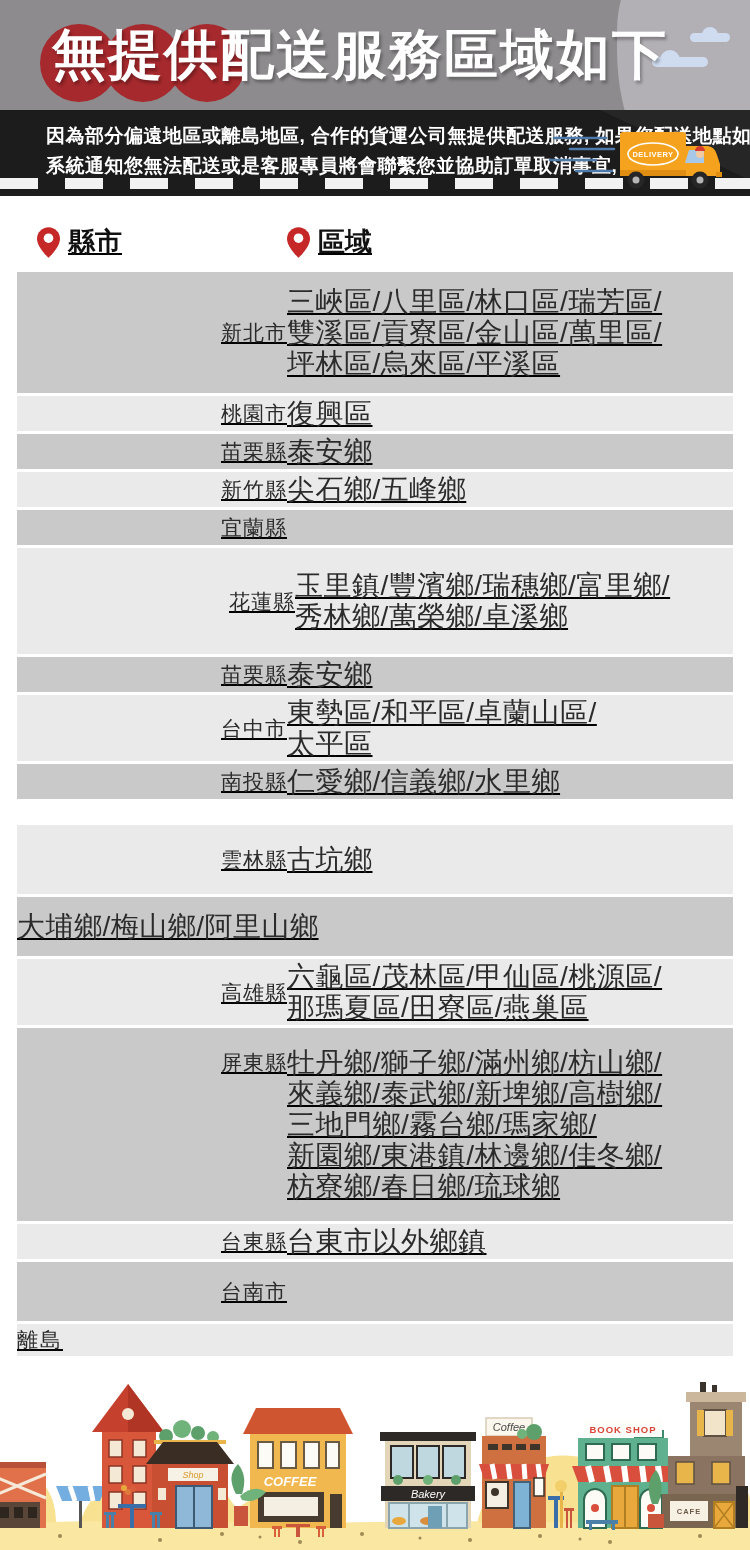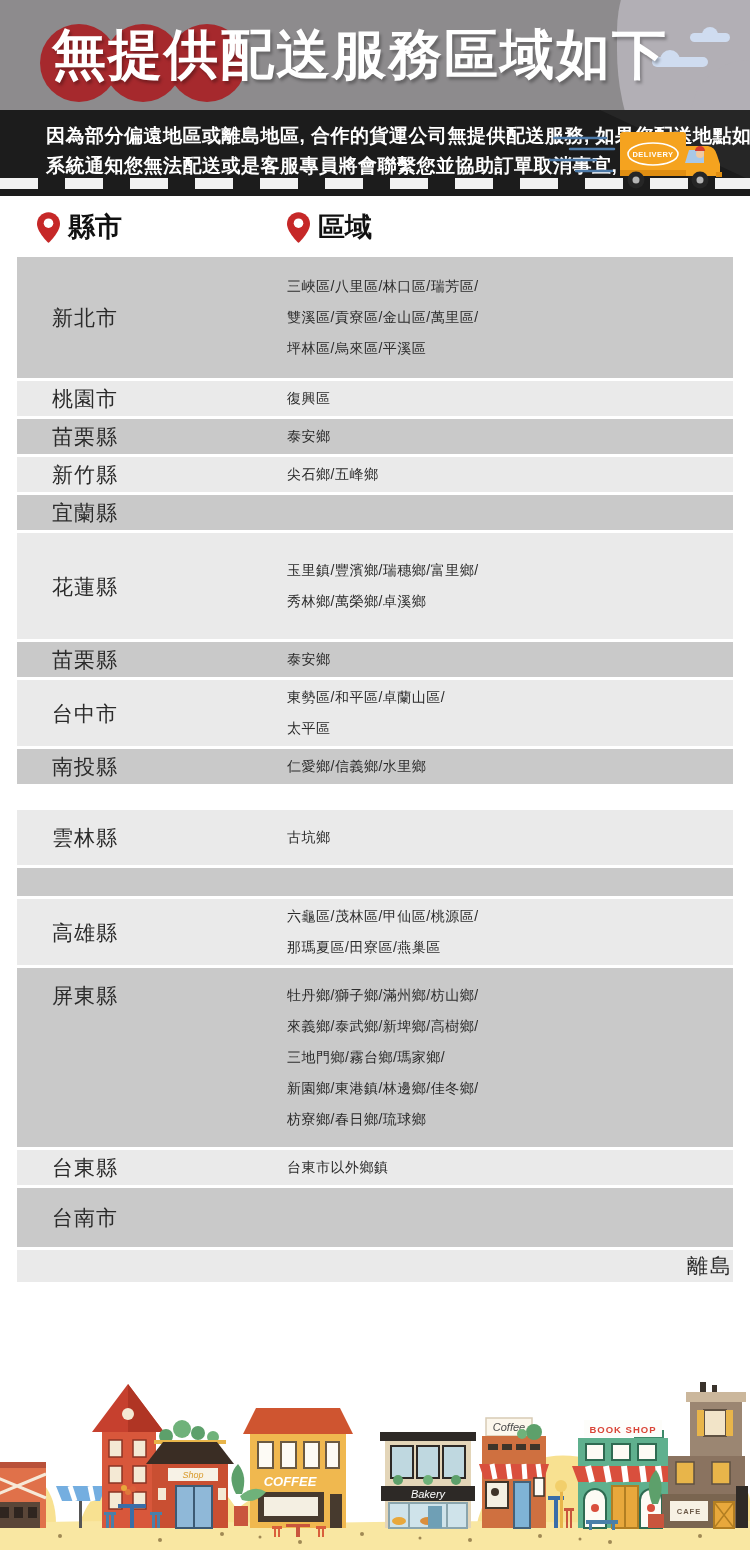--- a/index.html
+++ b/index.html
@@ -27,34 +27,34 @@
   .notice{height:86px;background:#1c1c1c;position:relative;color:#fff;
           padding:11px 0 0 46px;box-sizing:border-box;flex:0 0 auto;overflow:hidden;}
   .notice .corner{position:absolute;right:0;top:0;width:0;height:0;
           border-style:solid;border-width:0 150px 70px 0;border-color:transparent #262626 transparent transparent;}
   .notice p{position:relative;margin:0;font-size:19px;font-weight:bold;line-height:30px;
             letter-spacing:.5px;white-space:nowrap;}
   .dashes{position:absolute;left:0;right:0;bottom:7px;height:11px;
           background:repeating-linear-gradient(90deg,#f2f2f2 0 38px,transparent 38px 65px);}
   .truck-wrap{position:absolute;right:12px;bottom:2px;width:190px;height:66px;}
   
-  .table{width:716px;margin:9px auto 0;flex:0 0 auto;}
+  .table{width:716px;margin:24px auto 0;flex:0 0 auto;text-decoration:underline;}
   .thead{display:flex;align-items:center;height:44px;margin-bottom:8px;}
   .th{display:flex;align-items:center;gap:8px;font-size:27px;font-weight:bold;color:#111;}
   .th.first{width:270px;padding-left:20px;box-sizing:border-box;}
   .pin{width:23px;height:31px;flex:0 0 auto;}
   .row{display:flex;align-items:center;margin-bottom:3px;font-size:21px;color:#2b2b2b;}
   .row.dark{background:#c9c9c9}
   .row.light{background:#eaeaea}
-  .county{width:270px;padding-left:35px;box-sizing:border-box;flex:0 0 auto;line-height:31px;letter-spacing:1px;}
-  .region{flex:1;white-space:pre;line-height:31px;letter-spacing:.5px;font-size:14px;}
-  .pxs{padding:2px 0}.ps{padding:12px 0}.pm{padding:14px 0}.pl{padding:22px 0}
+  .county{width:270px;padding-left:35px;box-sizing:border-box;flex:0 0 auto;line-height:31px;letter-spacing:1px;text-align:right;}
+  .region{flex:1;white-space:pre;line-height:31px;letter-spacing:.5px;font-size:28px;}
+  .pxs{padding:2px 0}.ps{padding:19px 0}.pm{padding:14px 0}.pl{padding:22px 8px}
   .row.top{align-items:flex-start}
   .gap{height:23px;background:#fff;}
-  .island-row{justify-content:flex-end;text-align:center;}
+  .island-row{justify-content:flex-start;text-align:center;}
   .island-cell{font-size:21px;letter-spacing:2px;}
   
   .footer-art{position:absolute;left:0;bottom:0;width:750px;height:176px;display:block;}
   svg text{font-family:"Liberation Sans","DejaVu Sans",sans-serif;}
 </style>
 </head>
 <body>
 
 <div class="page">
 
@@ -161,20 +161,21 @@
       <div class="region">仁愛鄉/信義鄉/水里鄉</div>
     </div>
 
     <div class="gap"></div>
 
     <div class="row light ps">
       <div class="county">雲林縣</div>
       <div class="region">古坑鄉</div>
     </div>
     <div class="row dark pm">
+      <div class="region">大埔鄉/梅山鄉/阿里山鄉</div>
     </div>
     <div class="row light pxs">
       <div class="county">高雄縣</div>
       <div class="region">六龜區/茂林區/甲仙區/桃源區/
 那瑪夏區/田寮區/燕巢區</div>
     </div>
     <div class="row dark ps top">
       <div class="county">屏東縣</div>
       <div class="region">牡丹鄉/獅子鄉/滿州鄉/枋山鄉/
 來義鄉/泰武鄉/新埤鄉/高樹鄉/

